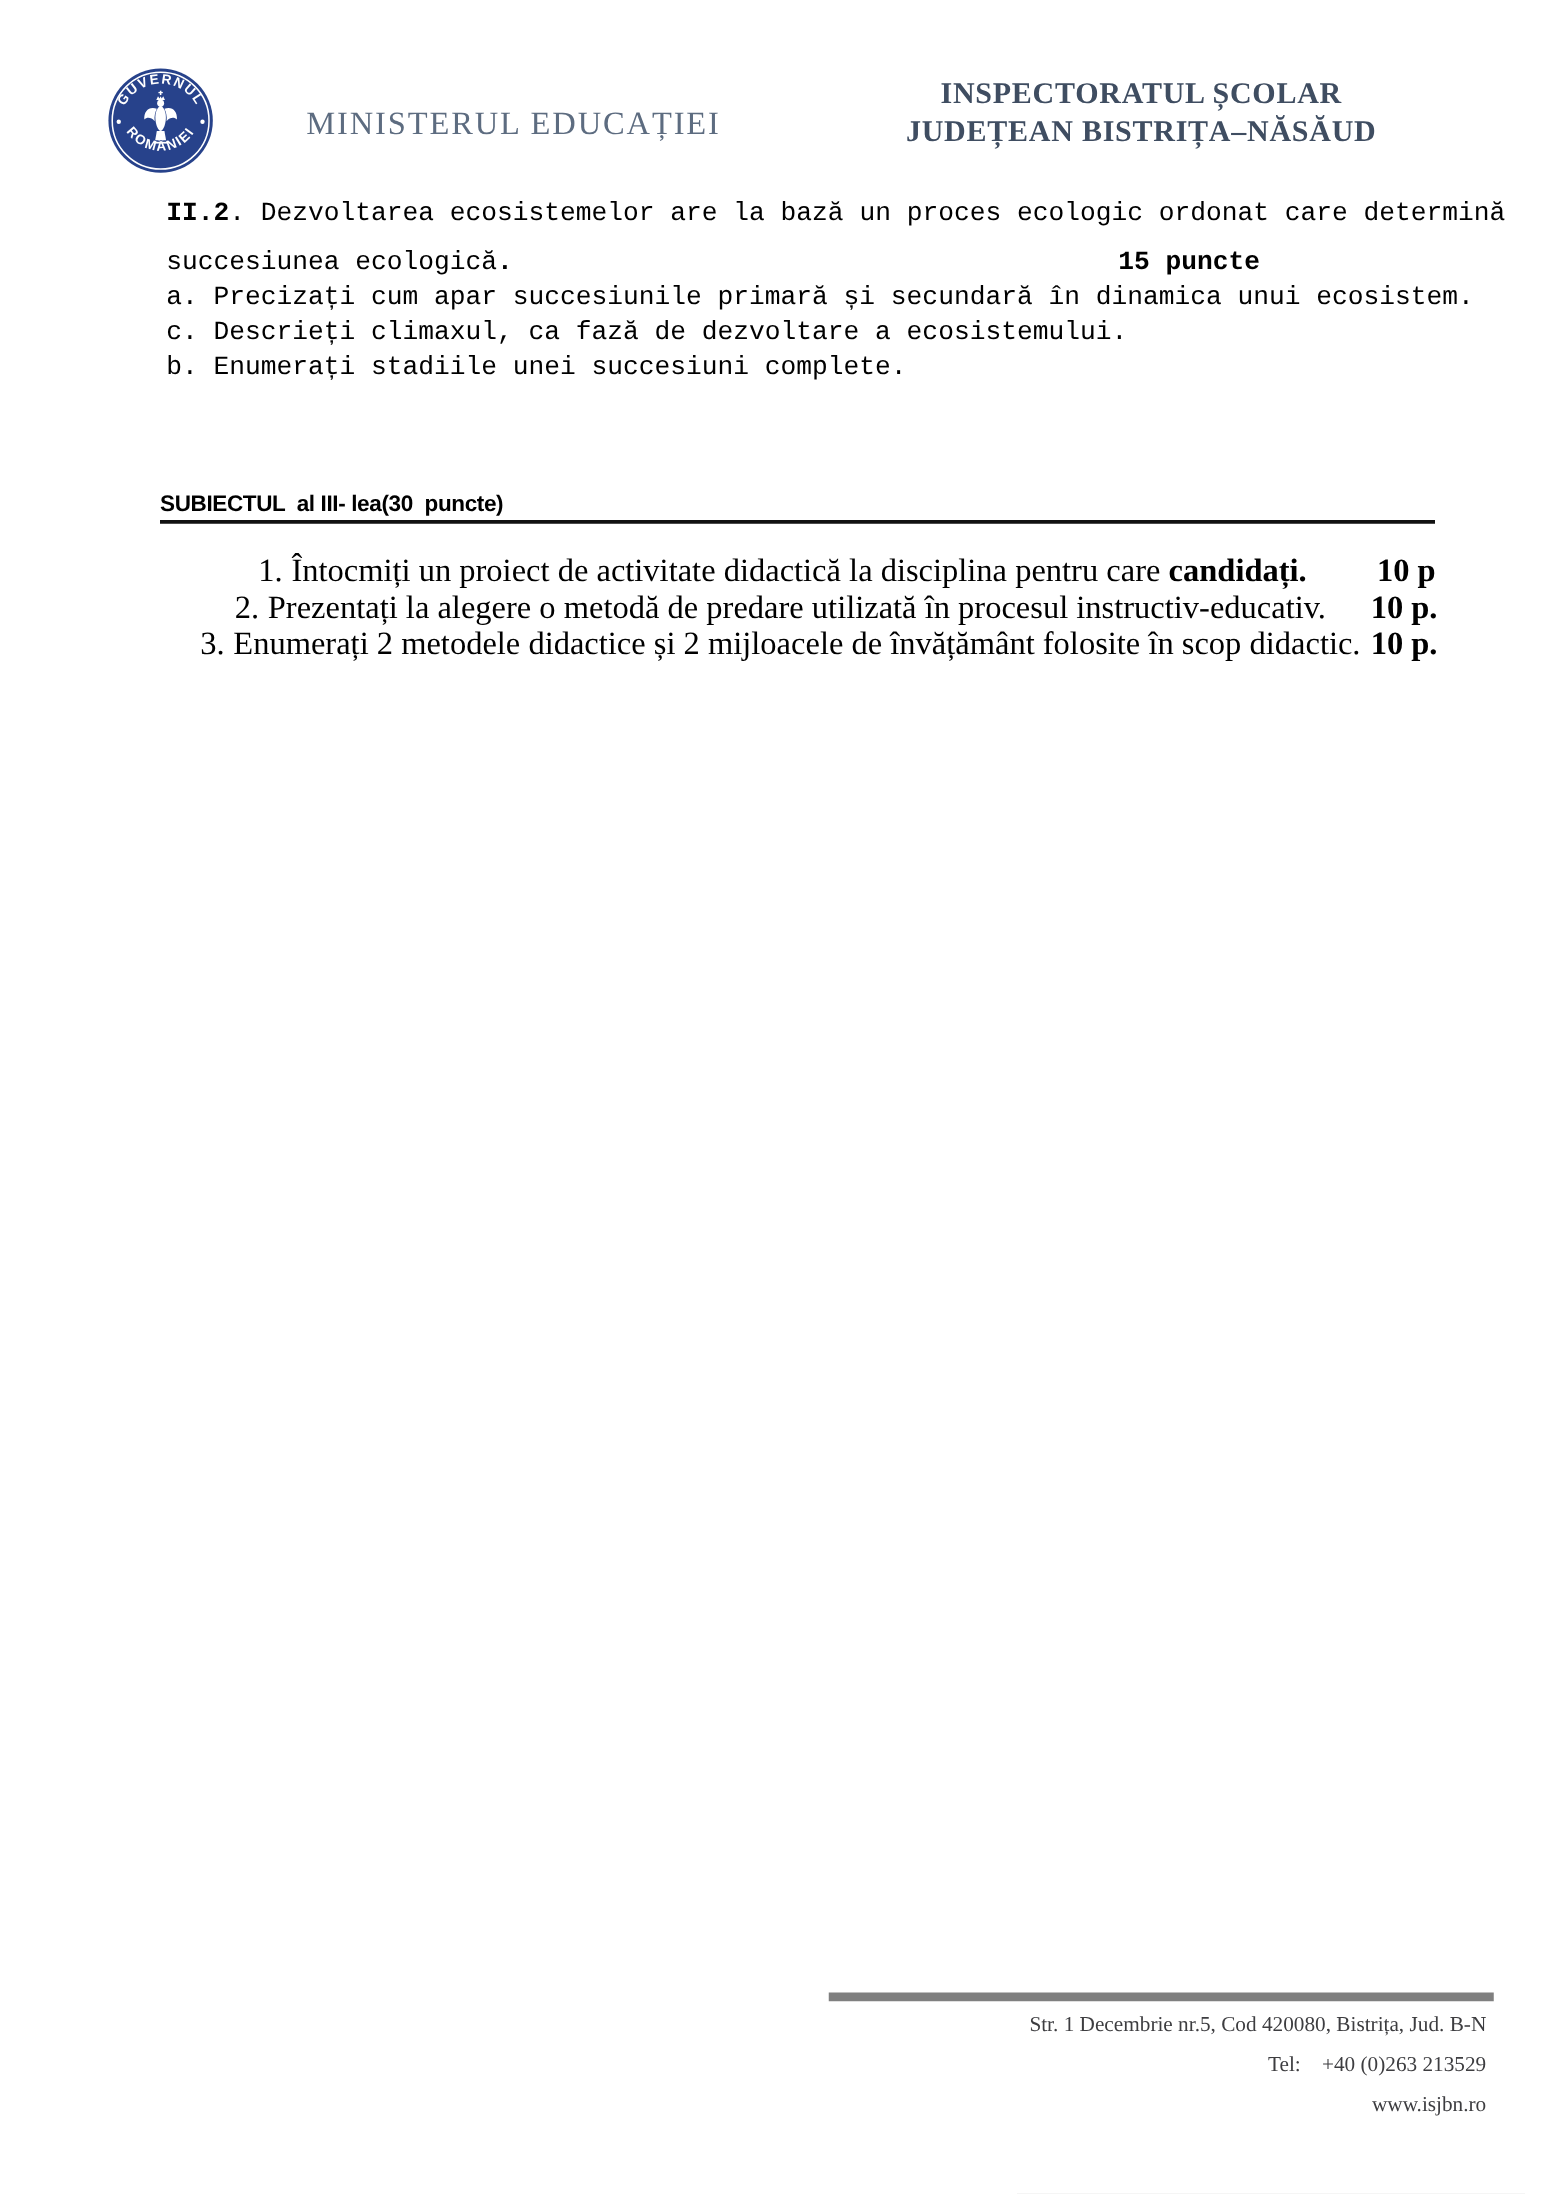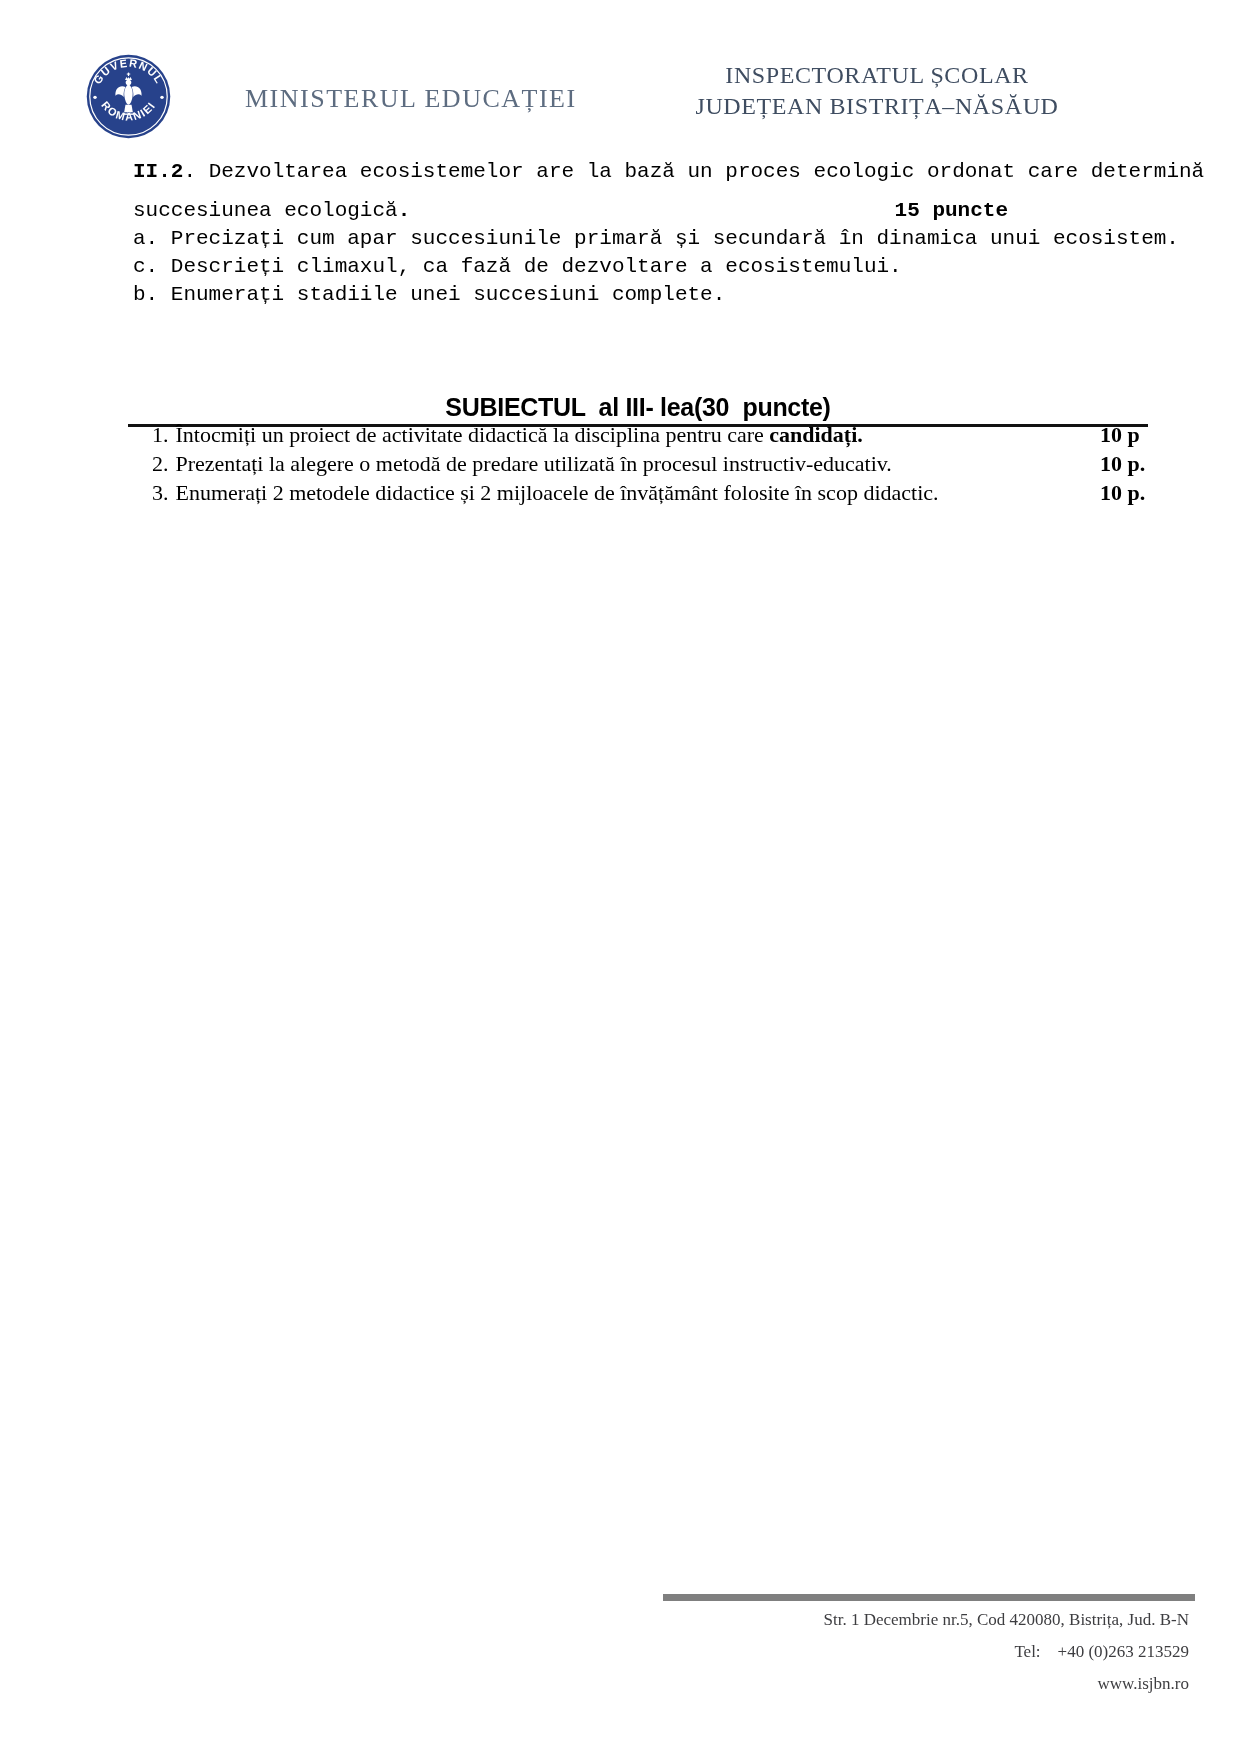--- a/index.html
+++ b/index.html
@@ -12,42 +12,42 @@
     overflow:hidden;
     margin:0 auto;
   }
   
   .logo{position:absolute;left:85px;top:53px;width:87px;height:87px;}
   .ministry{
     position:absolute;left:245px;top:84px;
     font-size:26px;letter-spacing:1.5px;color:#5d6c80;
   }
   .inspectorate{
-    position:absolute;left:632px;top:60px;width:490px;
-    text-align:center;font-weight:normal;font-size:24px;line-height:31px;
+    position:absolute;left:668px;top:60px;width:490px;
+    text-align:center;font-weight:bold;font-size:24px;line-height:31px;
     letter-spacing:0.6px;color:#3f4d61;
   }
   
   .para{
     position:absolute;left:133px;top:158px;width:880px;
     font-size:21px;line-height:28px;white-space:nowrap;
   }
   .para .line{height:28px;font-family:Liberation Mono, monospace;}
   .line-spread{display:flex;justify-content:space-between;width:875px;margin-top:11px;}
   b{font-weight:bold;}
   .subject-head{
     position:absolute;left:128px;top:393px;width:1020px;
-    display:flex;justify-content:center;align-items:flex-end;
-    font-family:"Liberation Sans", sans-serif;font-weight:bold;font-size:25px;
+    display:flex;justify-content:flex-start;align-items:flex-end;
+    font-family:"Liberation Sans", sans-serif;font-weight:bold;font-size:18px;
     border-bottom:3px solid #111;padding-bottom:2px;
     white-space:pre;letter-spacing:-0.3px;
   }
   .items{
-    position:absolute;left:128px;top:420px;width:1022px;
-    font-size:22px;line-height:29px;
+    position:absolute;left:128px;top:442px;width:1022px;
+    font-size:26px;line-height:29px;text-align:center;
   }
   .item-row{display:flex;white-space:nowrap;}
   .item-text{flex:1;padding-left:24px;overflow:hidden;}
   .item-num{margin-right:7px;}
   .item-points{flex:0 0 50px;font-weight:bold;}
   
   .footer-bar{
     position:absolute;left:663px;top:1594px;width:532px;height:7px;
     background:#7f7f7f;
   }

